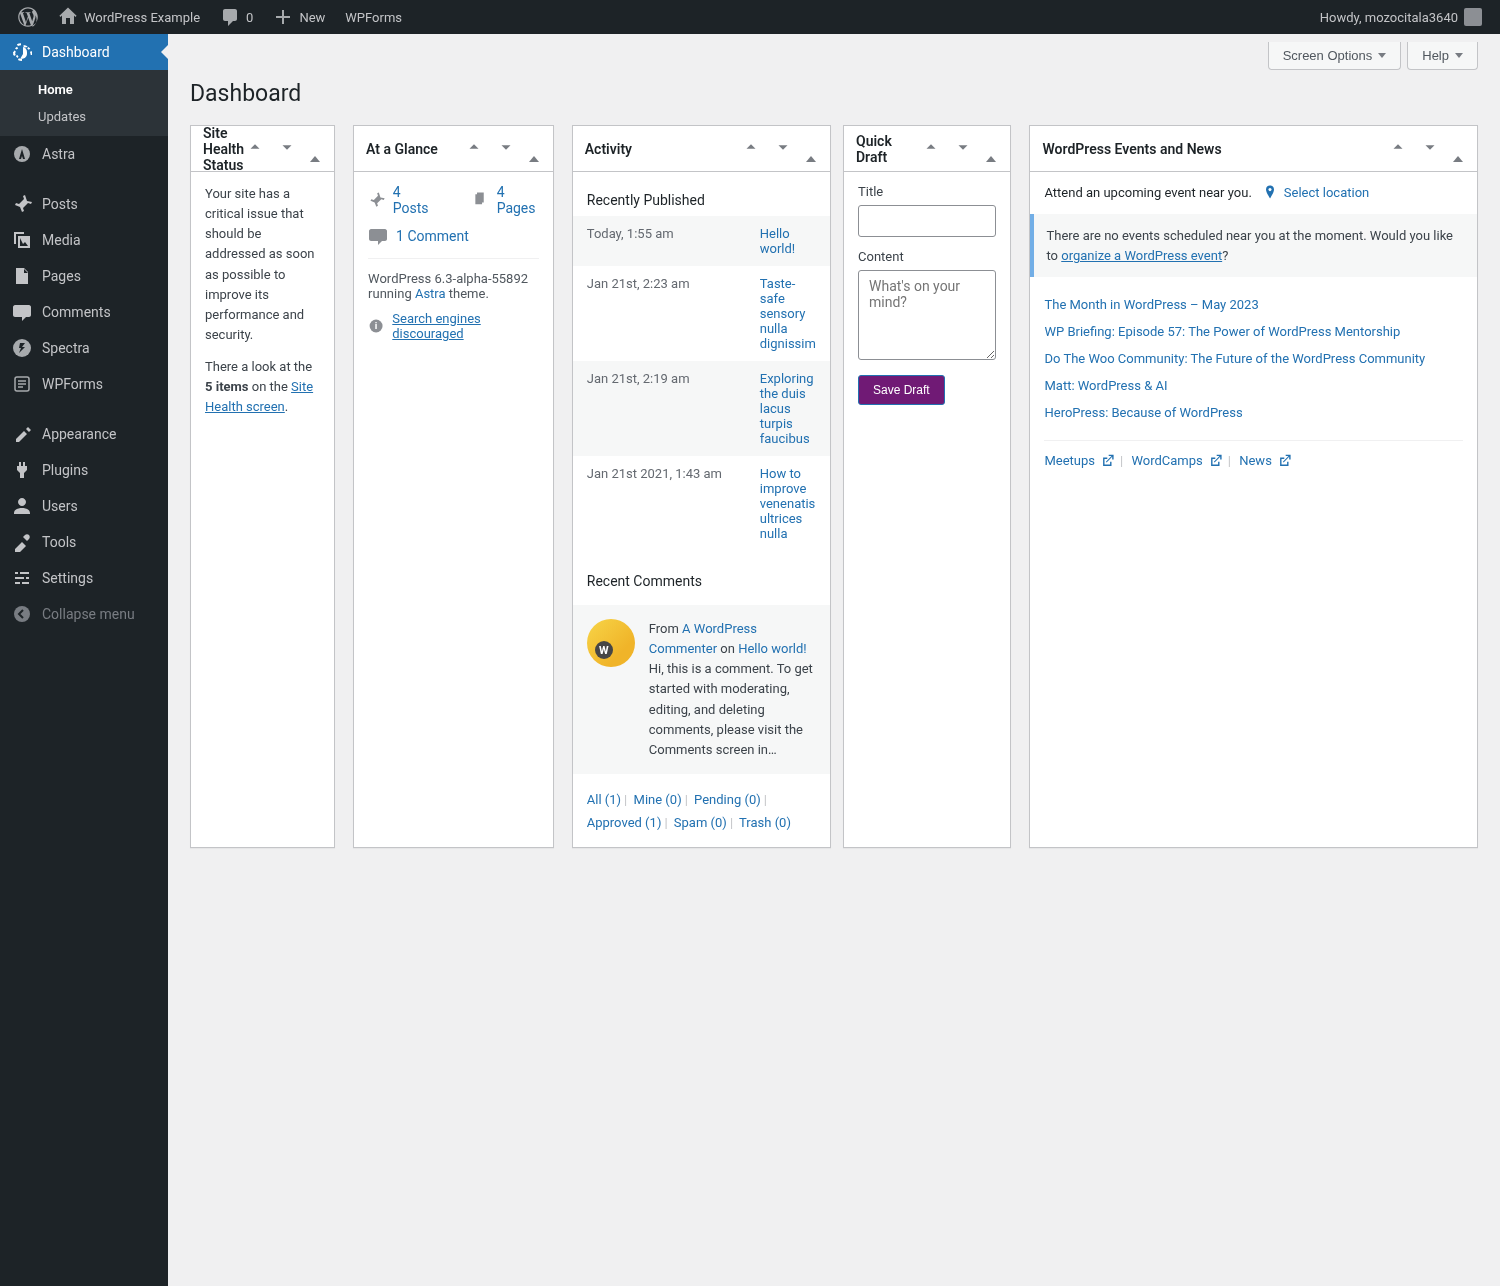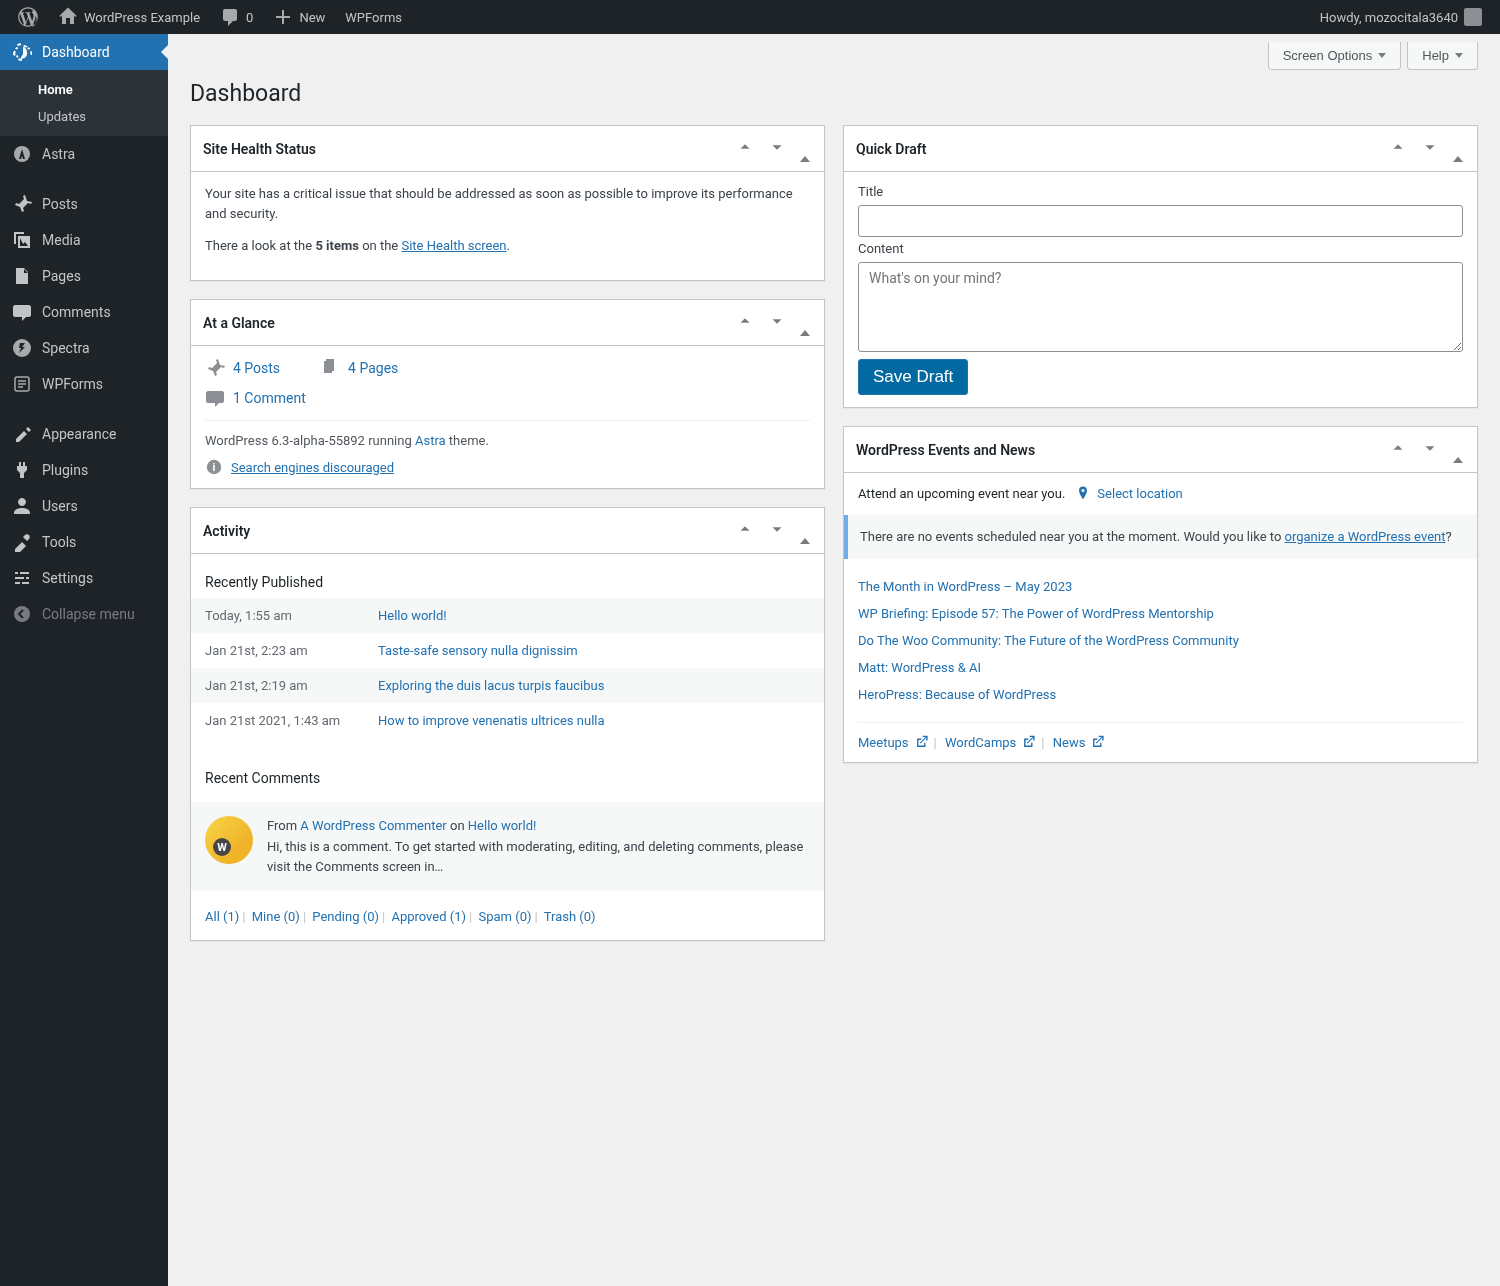--- a/index.html
+++ b/index.html
@@ -30,21 +30,21 @@
 
 
 .top-controls{display:flex;justify-content:flex-end;gap:6px;padding:8px 0 10px}
 .tab-btn{background:#f6f7f7;border:1px solid #c3c4c7;border-top:none;border-top-left-radius:0;border-top-right-radius:0;border-bottom-left-radius:4px;border-bottom-right-radius:4px;padding:6px 14px;font-size:13px;color:#50575e;cursor:pointer;display:flex;align-items:center;gap:6px}
 .tri-down{width:0;height:0;border-left:4px solid transparent;border-right:4px solid transparent;border-top:5px solid #787c82}
 
 h1.page-title{font-size:23px;font-weight:400;color:#1d2327;margin:0 0 18px}
 
 
 .dash-cols{display:flex;gap:18px}
-.dash-col{flex:1;min-width:0;display:flex;flex-direction:column;gap:18px}
+.dash-col{flex:1;min-width:0;display:flex;flex-direction:row;gap:18px}
 
 
 .postbox{background:#fff;border:1px solid #c3c4c7;box-shadow:0 1px 1px rgba(0,0,0,.04)}
 .postbox-header{display:flex;align-items:center;justify-content:space-between;padding:0 12px;border-bottom:1px solid #c3c4c7;height:46px}
 .postbox-header h2{font-size:14px;font-weight:600;color:#1d2327}
 .handle-actions{display:flex;gap:10px;align-items:center}
 .ha-btn{color:#787c82;cursor:pointer;padding:2px}
 .ha-btn svg{width:18px;height:18px;fill:currentColor}
 .tri-up{width:0;height:0;border-left:5px solid transparent;border-right:5px solid transparent;border-bottom:6px solid #787c82}
 .postbox-inside{padding:12px 14px;font-size:13px}
@@ -78,25 +78,25 @@
 .act-comment{background:#f6f7f7;padding:14px;margin:8px -14px 14px;display:flex;gap:14px}
 .act-avatar{width:48px;height:48px;border-radius:50%;background:linear-gradient(135deg,#f7d548 0%,#f0b429 70%);flex-shrink:0;position:relative;overflow:hidden}
 .act-avatar::after{content:"W";position:absolute;bottom:8px;left:8px;width:18px;height:18px;background:#464646;color:#fff;border-radius:50%;font-size:11px;display:flex;align-items:center;justify-content:center;font-weight:bold}
 .act-comment-body{line-height:1.55;color:#3c434a}
 .act-comment-body a{text-decoration:none}
 .act-filters{font-size:13px;line-height:1.8}
 .act-filters a{text-decoration:none}
 .act-filters .sep{color:#c3c4c7;margin:0 3px}
 
 
-.qd-field{margin-bottom:4px}
+.qd-field{margin-bottom:12px}
 .qd-label{display:block;margin-bottom:6px;font-size:13px;color:#3c434a}
 .qd-input{width:100%;border:1px solid #8c8f94;padding:7px 10px;font-size:14px;border-radius:3px;background:#fff}
 textarea.qd-input{height:90px;resize:vertical;font-family:inherit}
-.btn-primary{background:#0369a1;border:1px solid #2271b1;color:#fff;padding:7px 14px;border-radius:3px;font-size:17px;cursor:pointer}
+.btn-primary{background:#701a75;border:1px solid #2271b1;color:#fff;padding:7px 14px;border-radius:3px;font-size:12px;cursor:pointer}
 
 
 .ev-top{display:flex;align-items:center;gap:10px;margin-bottom:14px;font-size:13px}
 .ev-loc{display:flex;align-items:flex-end;gap:6px;color:#2271b1;cursor:pointer}
 .ev-loc svg{width:16px;height:16px;fill:#2271b1}
 .ev-notice{background:#f6f7f7;border-left:4px solid #72aee6;padding:12px;margin:0 -14px 14px;color:#3c434a;line-height:1.5}
 .ev-news{list-style:none;margin:0 0 14px}
 .ev-news li{padding:6px 0}
 .ev-news a{text-decoration:none}
 .ev-footer{border-top:1px solid #f0f0f1;padding-top:12px;font-size:13px}
@@ -367,21 +367,21 @@
                 </div>
                 <div class="act-row">
                   <span class="act-date">Jan 21st, 2:19 am</span>
                   <span class="act-title"><a>Exploring the duis lacus turpis faucibus</a></span>
                 </div>
                 <div class="act-row">
                   <span class="act-date">Jan 21st 2021, 1:43 am</span>
                   <span class="act-title"><a>How to improve venenatis ultrices nulla</a></span>
                 </div>
               </div>
-            <h3 class="act-subtitle" style="padding-left:0;margin-top:24px">Recent Comments</h3>
+            <h3 class="act-subtitle" style="padding-left:0;margin-top:14px">Recent Comments</h3>
             <div class="act-comment">
               <div class="act-avatar"></div>
               <div class="act-comment-body">
                 <div>
                   <span>From </span><a>A WordPress Commenter</a><span> on </span><a>Hello world!</a>
                 </div>
                 <div>Hi, this is a comment. To get started with moderating, editing, and deleting comments, please visit the Comments screen in…</div>
               </div>
             </div>
             <div class="act-filters">

